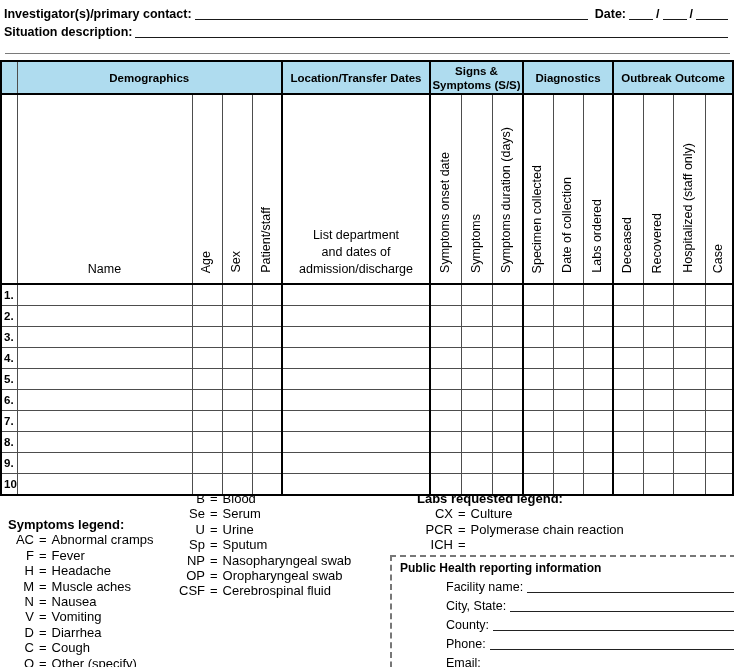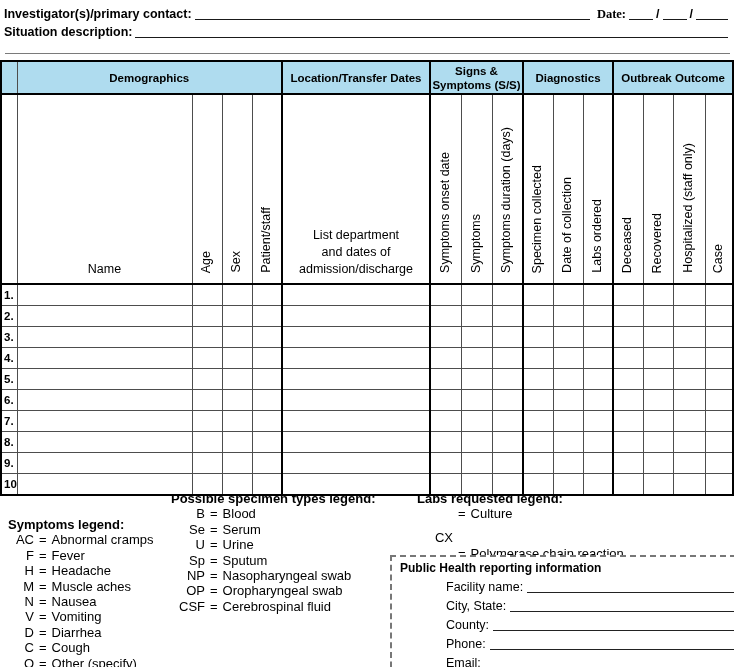--- a/index.html
+++ b/index.html
@@ -7,21 +7,21 @@
         font-family:"Liberation Sans","DejaVu Sans",sans-serif;color:#000;}
   
   .top{padding:4px 3px 0 4px;}
   .trow{display:flex;align-items:flex-end;}
   .r1,.r2{height:18px;font-size:12.5px;}
   .blab{font-weight:bold;white-space:nowrap;line-height:15px;}
   .fill{flex:1;border-bottom:1.3px solid #1a1a1a;margin:0 3px 2px 3px;height:0;}
   .seg{flex:none;}
   .w24{width:24px;} .w32{width:32px;}
   .slash{font-weight:bold;line-height:15px;margin-bottom:0;}
-  .datelab{margin-left:4px;font-family:Liberation Serif, serif;}
+  .datelab{margin-left:4px;}
   .r3{height:16px;}
   .r3 .fill{border-bottom:1.5px solid #7a7a7a;margin:0 1px 2px 1px;}
   
   table{border-collapse:collapse;table-layout:fixed;width:734px;border:2px solid #000;margin-top:4px;}
   td{border:1px solid #4d4d4d;padding:0;overflow:hidden;}
   .g{background:var(--header-blue,#AFDCEF);font-weight:bold;font-size:11.5px;text-align:center;
      vertical-align:middle;height:31px;border-bottom:2px solid #000;white-space:pre-line;line-height:14px;}
   .bl2{border-left:2px solid #000 !important;}
   .ch{height:183px;vertical-align:bottom;text-align:center;font-size:12.5px;
       border-bottom:2px solid #000;padding-bottom:5px;white-space:pre-line;line-height:17px;}
@@ -31,21 +31,21 @@
   td.num{font-weight:bold;font-size:11.5px;text-align:left;padding-left:2px;vertical-align:middle;}
   
   .legend{position:absolute;font-size:13px;}
   .ltitle{font-weight:bold;line-height:15.4px;}
   .lrow{display:flex;line-height:15.4px;}
   .lcode{text-align:right;white-space:nowrap;}
   .leq{margin:0 5px;}
   .ldesc{white-space:nowrap;}
   .sym{left:8px;top:517px;}   .sym .lcode{width:26px;}
   .spec{left:171px;top:491px;}.spec .lcode{width:34px;}
-  .labs{left:417px;top:491px;}.labs .lcode{width:36px;margin-top:24px;}
+  .labs{left:417px;top:491px;}.labs .lcode{width:36px;}
   
   .ph-box{position:absolute;left:390px;top:555px;width:356px;height:132px;
           border:2px dashed #777;box-sizing:border-box;padding:3px 0 0 8px;background:#fff;}
   .ph-title{font-weight:bold;font-size:12px;line-height:16px;}
   .phrow{display:flex;align-items:flex-end;height:19px;font-size:12.5px;width:324px;margin-left:46px;}
   .phlabel{white-space:nowrap;line-height:15px;}
   .phfill{flex:1;border-bottom:1.2px solid #222;margin:0 0 2px 4px;height:0;}
 </style>
 </head>
 <body>
@@ -350,21 +350,20 @@
         </div>
         <div class="lrow">
           <span class="lcode">O</span>
           <span class="leq">=</span>
           <span class="ldesc">Other (specify)</span>
         </div>
       </div>
   </div>
 
   <div class="legend spec">
-    <div class="ltitle">Possible specimen types legend:</div>
     <div>
         <div class="lrow">
           <span class="lcode">B</span>
           <span class="leq">=</span>
           <span class="ldesc">Blood</span>
         </div>
         <div class="lrow">
           <span class="lcode">Se</span>
           <span class="leq">=</span>
           <span class="ldesc">Serum</span>

